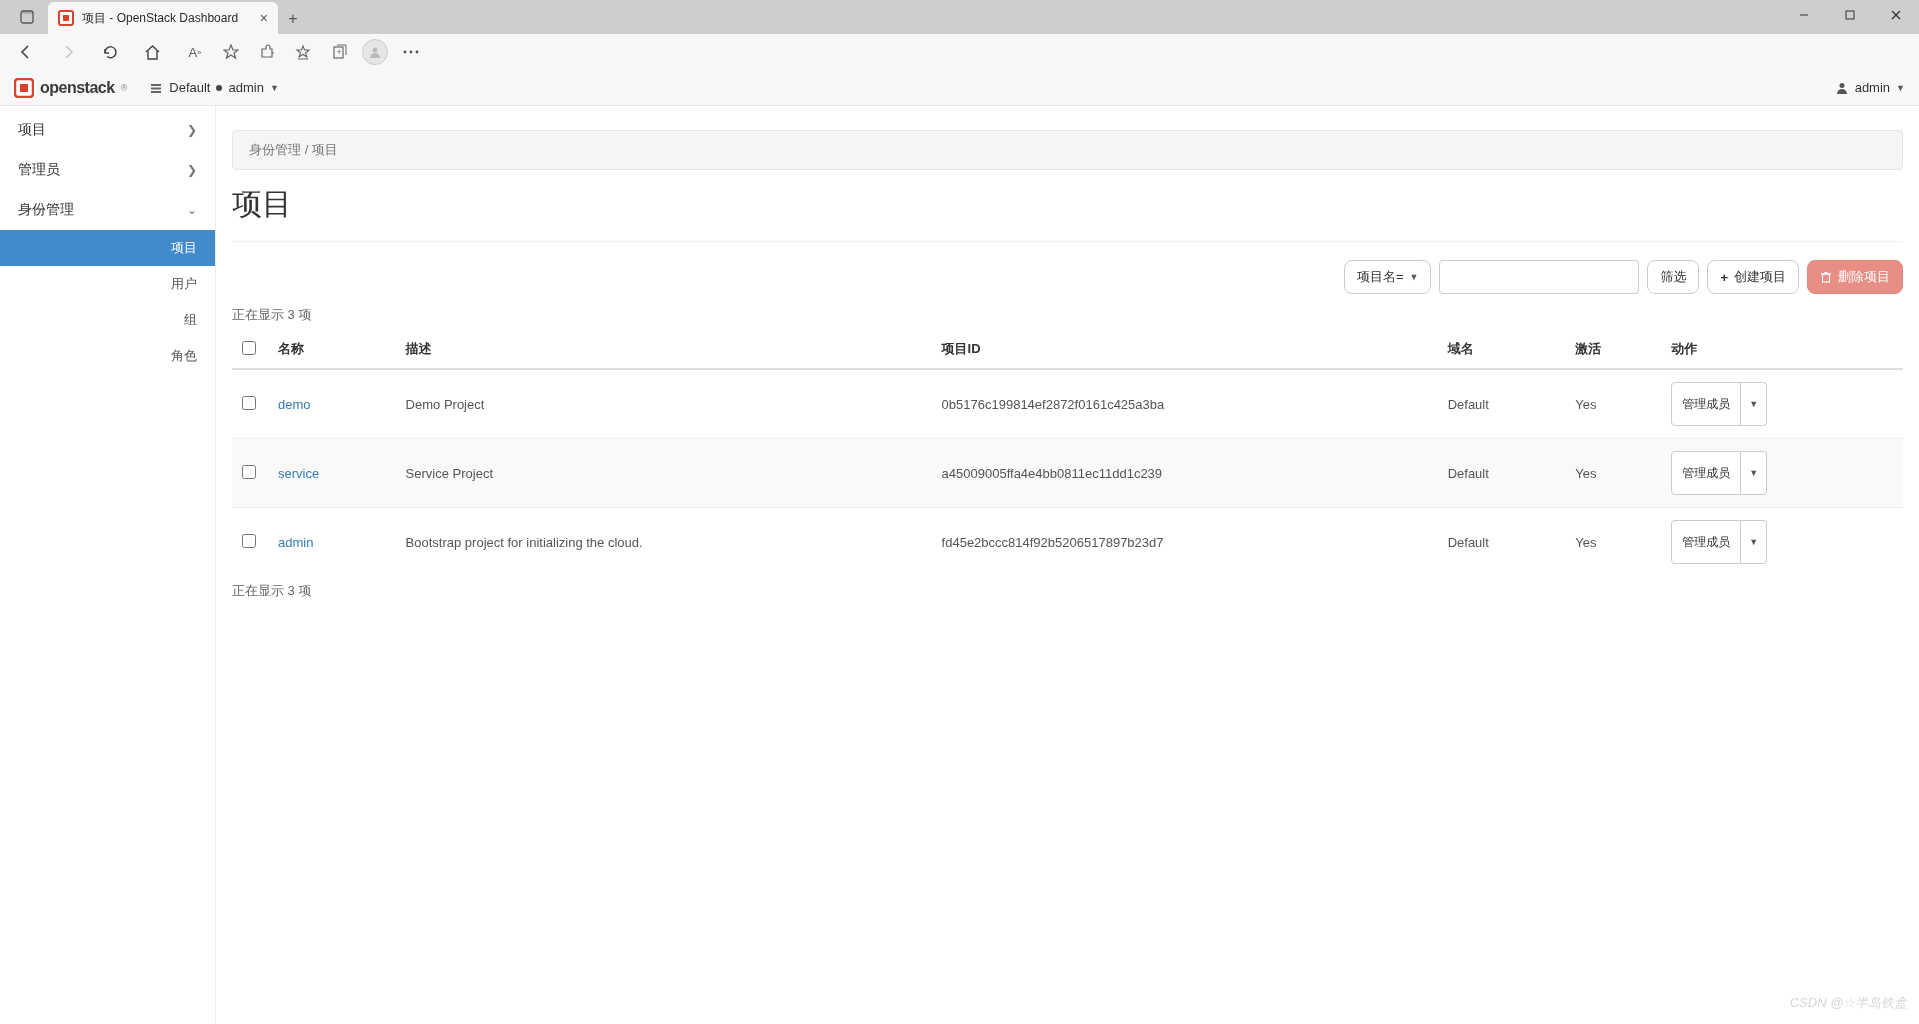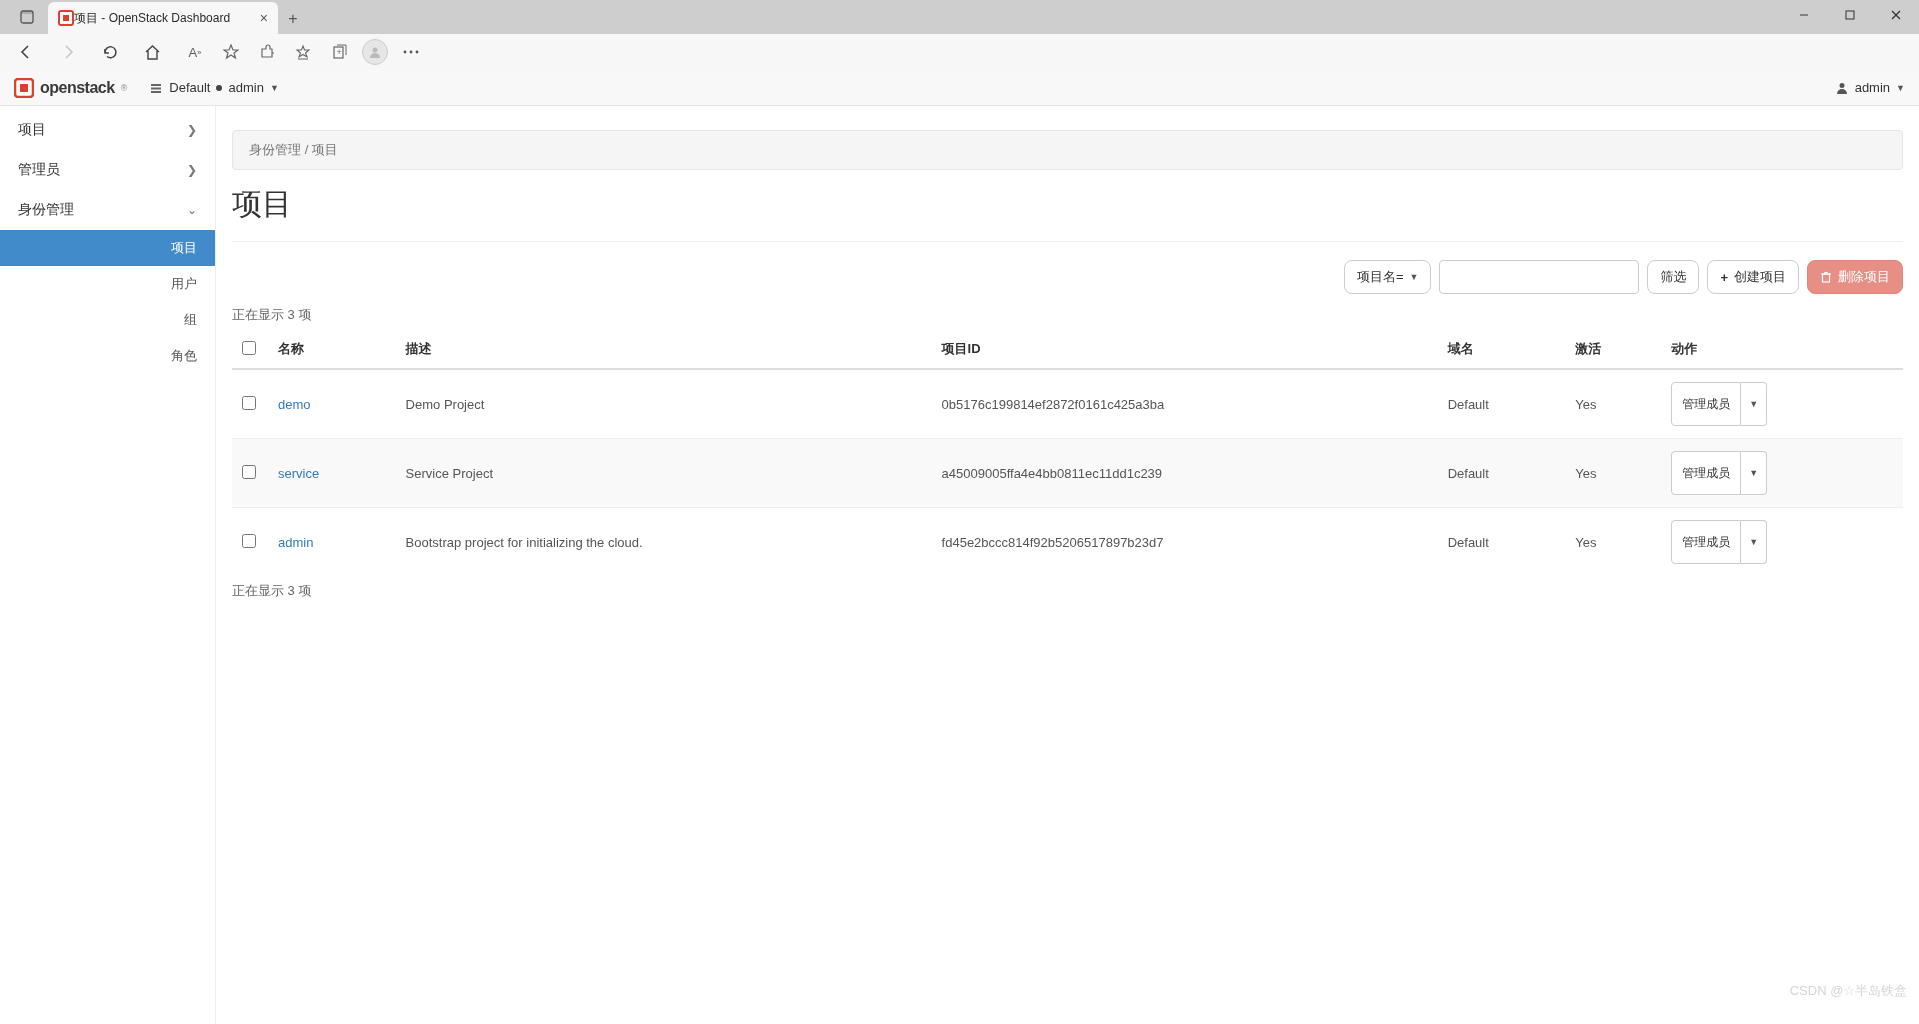--- a/index.html
+++ b/index.html
@@ -2,21 +2,21 @@
 <html><head>
 <meta charset="utf-8">
 <style>
 * { margin: 0; padding: 0; box-sizing: border-box; font-family: -apple-system, "Segoe UI", "Microsoft YaHei", Arial, sans-serif; }
 body { background: #fff; font-size: 13px; color: #333; overflow: hidden; }
 
 
 .browser-chrome { background: #cecece; height: 70px; display: flex; flex-direction: column; }
 .tab-bar { height: 34px; display: flex; align-items: flex-end; padding-left: 6px; }
 .tab-spacer { width: 42px; height: 34px; display: flex; align-items: center; justify-content: center; }
-.tab { background: #f7f7f7; height: 32px; border-radius: 6px 6px 0 0; display: flex; align-items: center; padding: 0 10px; min-width: 230px; font-size: 12px; color: #2b2b2b; }
+.tab { background: #f7f7f7; height: 32px; border-radius: 6px 6px 0 0; display: flex; align-items: center; padding: 0 10px; gap: 8px; min-width: 230px; font-size: 12px; color: #2b2b2b; }
 .tab .favicon { width: 16px; height: 16px; }
 .tab-close { color: #555; font-size: 14px; cursor: pointer; margin-left: auto; }
 .tab-new { width: 30px; height: 30px; display: flex; align-items: center; justify-content: center; font-size: 16px; color: #555; cursor:pointer; }
 
 .window-controls { position: absolute; top: 0; right: 0; height: 30px; display: flex; }
 .window-controls div { width: 46px; display:flex;align-items:center;justify-content:center; font-size:12px; color:#333; cursor:pointer; }
 
 .addr-bar { background: #f7f7f7; height: 36px; display: flex; align-items: center; padding: 0 10px; gap: 10px; }
 .addr-btn { width: 32px; height: 32px; display: flex; align-items: center; justify-content: center; color: #5f5f5f; cursor:pointer; border-radius:4px; }
 .addr-btn.disabled { color: #bdbdbd; }
@@ -63,21 +63,21 @@
 table.data thead th { text-align:left; font-size:13px; font-weight:bold; color:#333; padding:10px 10px; border-bottom:2px solid #ddd; }
 table.data tbody td { padding:12px 10px; border-top:1px solid #eee; font-size:13px; color:#555; vertical-align:middle; }
 table.data tbody tr:nth-child(even) { background:#f9f9f9; }
 table.data a.link { color:#337ab7; text-decoration:none; }
 .cb { width:14px;height:14px; }
 
 .btn-group { display:inline-flex; }
 .btn-group .btn { border-radius:4px 0 0 4px; height:44px; padding:0 10px; font-size:12px; }
 .btn-group .btn.caret-btn { border-left:none; border-radius:0 4px 4px 0; padding:0 8px; }
 
-.watermark { position:fixed; right:12px; bottom:24px; font-size:13px; color:#d6d6d6; }
+.watermark { position:fixed; right:12px; bottom:12px; font-size:13px; color:#d6d6d6; font-style:italic; }
 
 svg { display:block; }
 </style>
 </head>
 <body>
 
 <div class="browser-chrome">
   <div class="tab-bar">
     <div class="tab-spacer">
       <svg width="14" height="14" viewBox="0 0 14 14">

